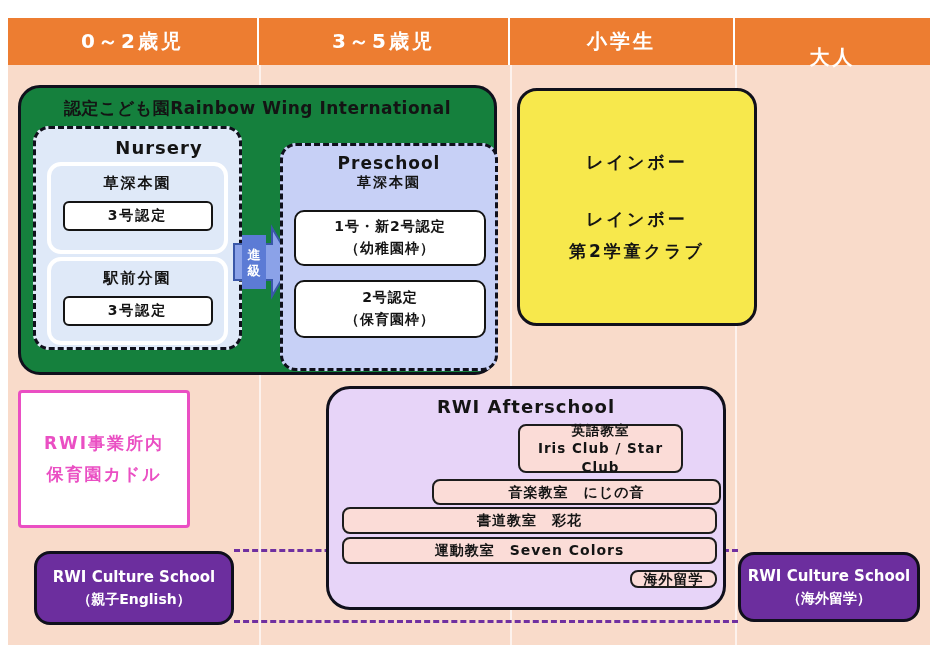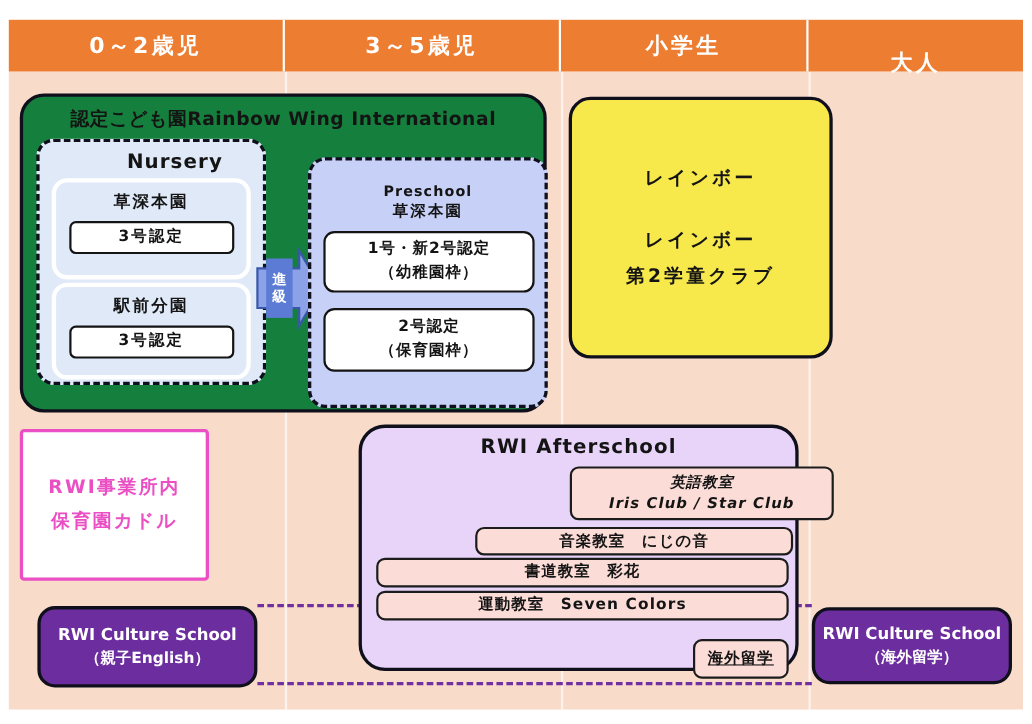--- a/index.html
+++ b/index.html
@@ -22,39 +22,39 @@
   .campus{position:absolute;left:11px;width:181px;background:#DFE9F8;border:4px solid #ffffff;border-radius:14px;box-sizing:border-box;text-align:center;}
   .campus-a{top:33px;height:92px;}
   .campus-b{top:128px;height:88px;}
   .campus-name{font-size:15px;margin-top:8px;letter-spacing:2px;}
   .cert-pill{margin:8px auto 0;width:146px;height:26px;background:#ffffff;border:2px solid #141414;border-radius:6px;font-size:14px;line-height:24px;letter-spacing:2px;}
   
   .arrow-wrap{position:absolute;left:211px;top:134px;width:64px;height:80px;}
   .arrow-label{position:absolute;left:10px;top:13px;width:24px;height:54px;background:#5C7BD5;color:#fff;font-size:13px;display:flex;flex-direction:column;align-items:center;justify-content:center;gap:3px;line-height:1;}
   
   .preschool{position:absolute;left:259px;top:55px;width:218px;height:228px;background:#C7D0F6;border:3px dashed #10101c;border-radius:16px;box-sizing:border-box;text-align:center;}
-  .preschool-title{font-size:13px;margin-top:21px;letter-spacing:1px;}
+  .preschool-title{font-size:17px;margin-top:7px;letter-spacing:1px;}
   .preschool-sub{font-size:14px;margin-top:1px;letter-spacing:2px;}
   .cert-card{position:absolute;left:11px;width:192px;background:#ffffff;border:2px solid #141414;border-radius:10px;box-sizing:border-box;display:flex;flex-direction:column;align-items:center;justify-content:center;font-size:14px;line-height:1.55;letter-spacing:1px;}
   .cert-card-1{top:64px;height:56px;}
   .cert-card-2{top:134px;height:58px;}
   
   .gakudou{position:absolute;left:517px;top:88px;width:240px;height:238px;background:#F7E84C;border:3px solid #10101c;border-radius:20px;box-sizing:border-box;display:flex;flex-direction:column;align-items:center;justify-content:center;font-size:17px;letter-spacing:3px;line-height:1.85;text-align:center;}
   .gakudou .gap{height:26px;}
   
   .cuddle{position:absolute;left:18px;top:390px;width:172px;height:138px;background:#ffffff;border:3px solid #EA4FC3;border-radius:4px;box-sizing:border-box;display:flex;flex-direction:column;align-items:center;justify-content:center;color:#EA4FC3;font-size:17px;letter-spacing:2px;line-height:1.8;text-align:center;}
   
   .afterschool{position:absolute;left:326px;top:386px;width:400px;height:224px;background:#E7D4F8;border:3px solid #10101c;border-radius:24px;box-sizing:border-box;z-index:3;}
   .afterschool-title{text-align:center;font-size:18px;margin-top:7px;letter-spacing:1px;}
   .program{position:absolute;background:#FBDCD7;border:2px solid #1c1c1c;border-radius:8px;box-sizing:border-box;display:flex;flex-direction:column;align-items:center;justify-content:center;font-size:14px;line-height:1.35;letter-spacing:1px;text-align:center;}
-  .prog-english{left:189px;top:35px;width:240px;height:49px;font-size:13.5px;font-style:italic;}
+  .prog-english{left:189px;top:35px;width:165px;height:49px;font-size:13.5px;}
   .prog-music{left:103px;top:90px;width:289px;height:26px;}
   .prog-shodo{left:13px;top:118px;width:375px;height:27px;}
   .prog-sports{left:13px;top:148px;width:375px;height:27px;}
-  .prog-abroad{left:301px;top:192px;width:87px;height:36px;text-decoration:underline;}
+  .prog-abroad{left:301px;top:181px;width:87px;height:18px;}
   
   .culture{position:absolute;background:#6C2E9E;border:3px solid #10101c;border-radius:16px;box-sizing:border-box;display:flex;flex-direction:column;align-items:center;justify-content:center;color:#ffffff;line-height:1.55;text-align:left;z-index:3;}
   .culture-left{left:34px;top:551px;width:200px;height:74px;font-size:15px;}
   .culture-right{left:738px;top:552px;width:182px;height:70px;font-size:15px;}
   .culture .l2{font-size:14px;}
   
   .dash-line{position:absolute;height:0;border-top:3px dashed #7030A0;z-index:2;}
   .dash-upper{left:234px;top:549px;width:504px;}
   .dash-lower{left:234px;top:620px;width:504px;}
 </style>

